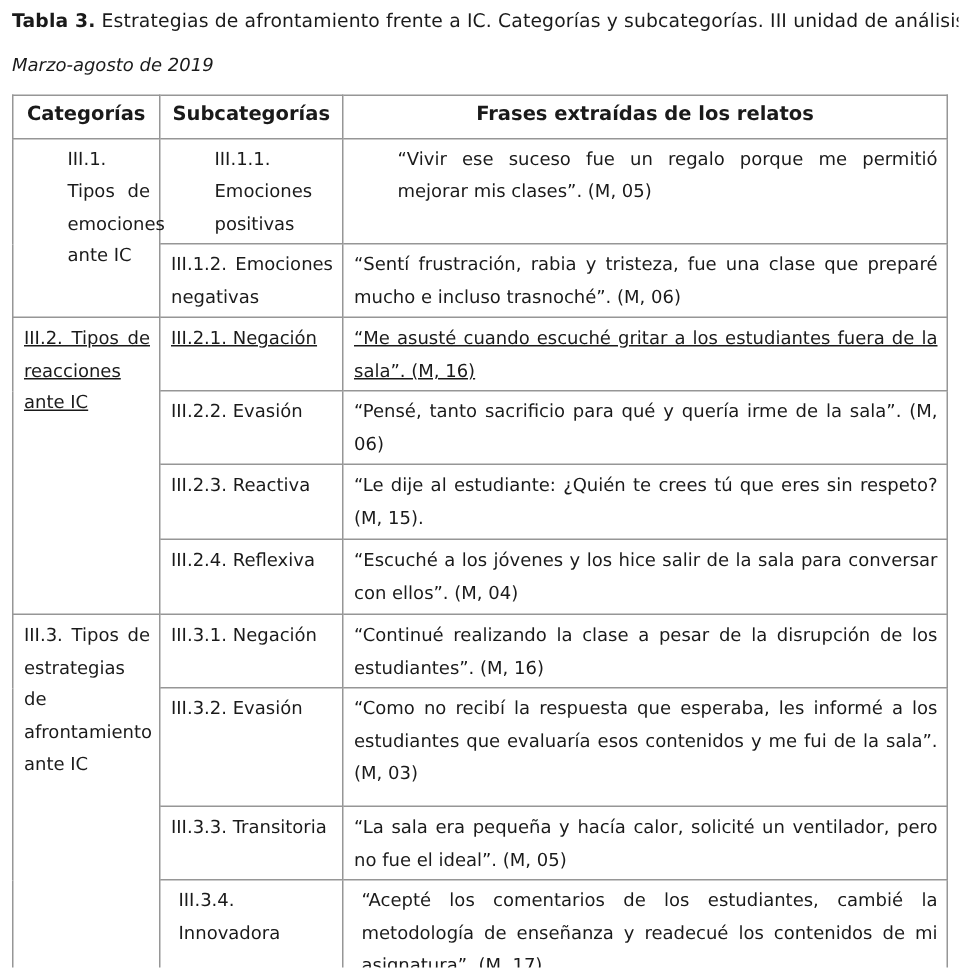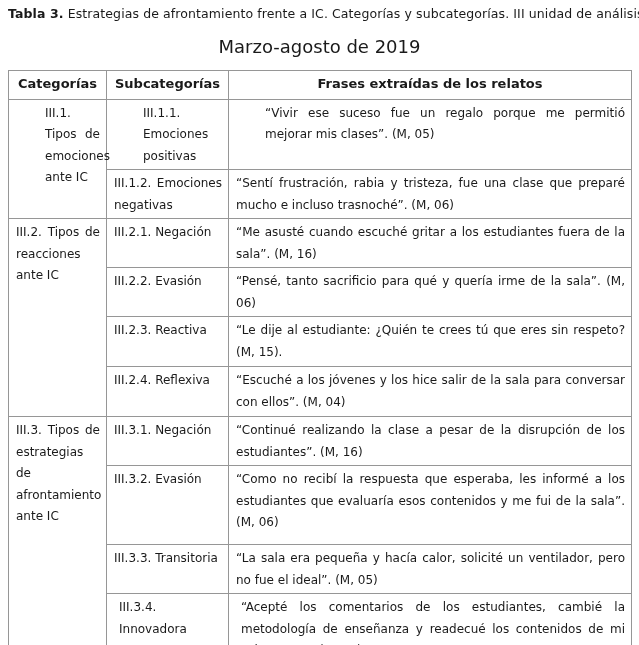--- a/index.html
+++ b/index.html
@@ -22,23 +22,23 @@
     line-height: 1.25;
     text-align: justify;
     text-align-last: justify;
     white-space: nowrap;
     letter-spacing: 0.1px;
   }
   .title-line1 .title-label {
     font-weight: bold;
   }
   .title-line2 {
-    font-size: 18px;
-    text-align: center;
+    font-size: 12px;
     margin-top: 14px;
+    font-style: italic;
   }
   table.main-table {
     border-collapse: collapse;
     table-layout: fixed;
     width: 623px;
     margin-top: 13px;
   }
   col.c1 { width: 98px; }
   col.c2 { width: 122px; }
   col.c3 { width: 403px; }
@@ -56,21 +56,21 @@
   }
   td {
     font-size: 12px;
     line-height: 21.5px;
     padding: 3px 6px 2px 7px;
     text-align: justify;
   }
   
   tbody tr.r1  td { height: 46px; padding-left: 36px; }
   tbody tr.r2  td { height: 47px; }
-  tbody tr.r3  td { height: 49px; }
+  tbody tr.r3  td { height: 49px; text-decoration: underline; }
   tbody tr.r4  td { height: 47px; }
   tbody tr.r5  td { height: 50px; margin-left: 48px; }
   tbody tr.r6  td { height: 50px; }
   tbody tr.r7  td { height: 49px; }
   tbody tr.r8  td { height: 79px; }
   tbody tr.r9  td { height: 48px; }
   tbody tr.r10 td { height: 73px; padding-left: 12px; }
   .footer-note {
     font-size: 12.5px;
     text-align: center;
@@ -128,21 +128,21 @@
         <td>III.2.4. Reflexiva</td>
         <td>“Escuché a los jóvenes y los hice salir de la sala para conversar con ellos”. (M, 04)</td>
       </tr>
       <tr class="r7">
         <td rowspan="4">III.3. Tipos de estrategias de afrontamiento ante IC</td>
         <td>III.3.1. Negación</td>
         <td>“Continué realizando la clase a pesar de la disrupción de los estudiantes”. (M, 16)</td>
       </tr>
       <tr class="r8">
         <td>III.3.2. Evasión</td>
-        <td>“Como no recibí la respuesta que esperaba, les informé a los estudiantes que evaluaría esos contenidos y me fui de la sala”. (M, 06)</td>
+        <td>“Como no recibí la respuesta que esperaba, les informé a los estudiantes que evaluaría esos contenidos y me fui de la sala”. (M, 03)</td>
       </tr>
       <tr class="r9">
         <td>III.3.3. Transitoria</td>
         <td>“La sala era pequeña y hacía calor, solicité un ventilador, pero no fue el ideal”. (M, 05)</td>
       </tr>
       <tr class="r10">
         <td>III.3.4. Innovadora</td>
         <td>“Acepté los comentarios de los estudiantes, cambié la metodología de enseñanza y readecué los contenidos de mi asignatura”. (M, 17)</td>
       </tr>
     </tbody>

